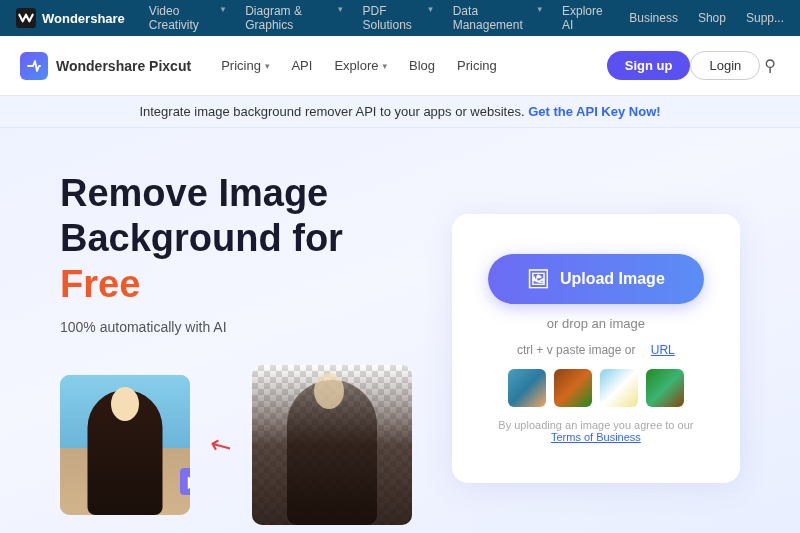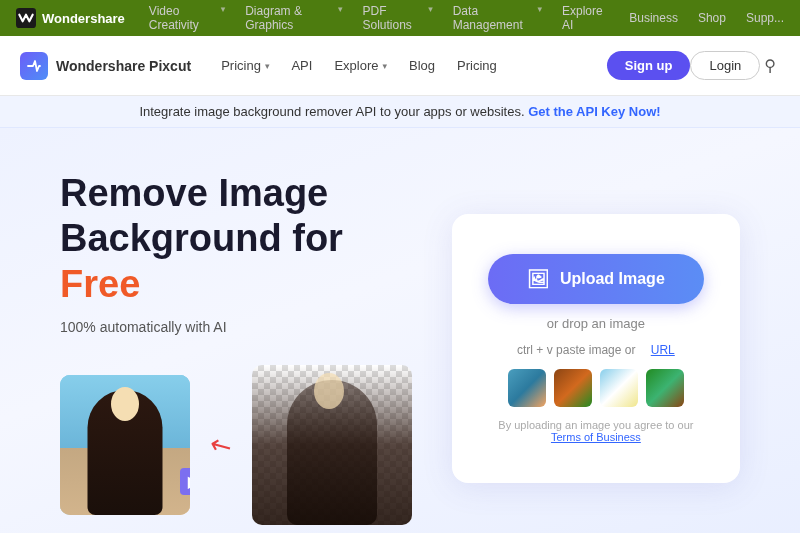--- a/index.html
+++ b/index.html
@@ -1,20 +1,20 @@
 <!DOCTYPE html>
 <html><head>
   <meta charset="utf-8">
   <style>
     * { margin: 0; padding: 0; box-sizing: border-box; }
     body { font-family: -apple-system, BlinkMacSystemFont, 'Segoe UI', sans-serif; background: #fff; width: 800px; overflow-x: hidden; }
 
     
     .top-nav {
-      background: #4d7c0f;
+      background: #0c4a6e;
       display: flex;
       align-items: center;
       padding: 4px 16px;
       height: 36px;
       gap: 24px;
     }
     .top-nav-logo {
       display: flex;
       align-items: center;
       gap: 6px;

